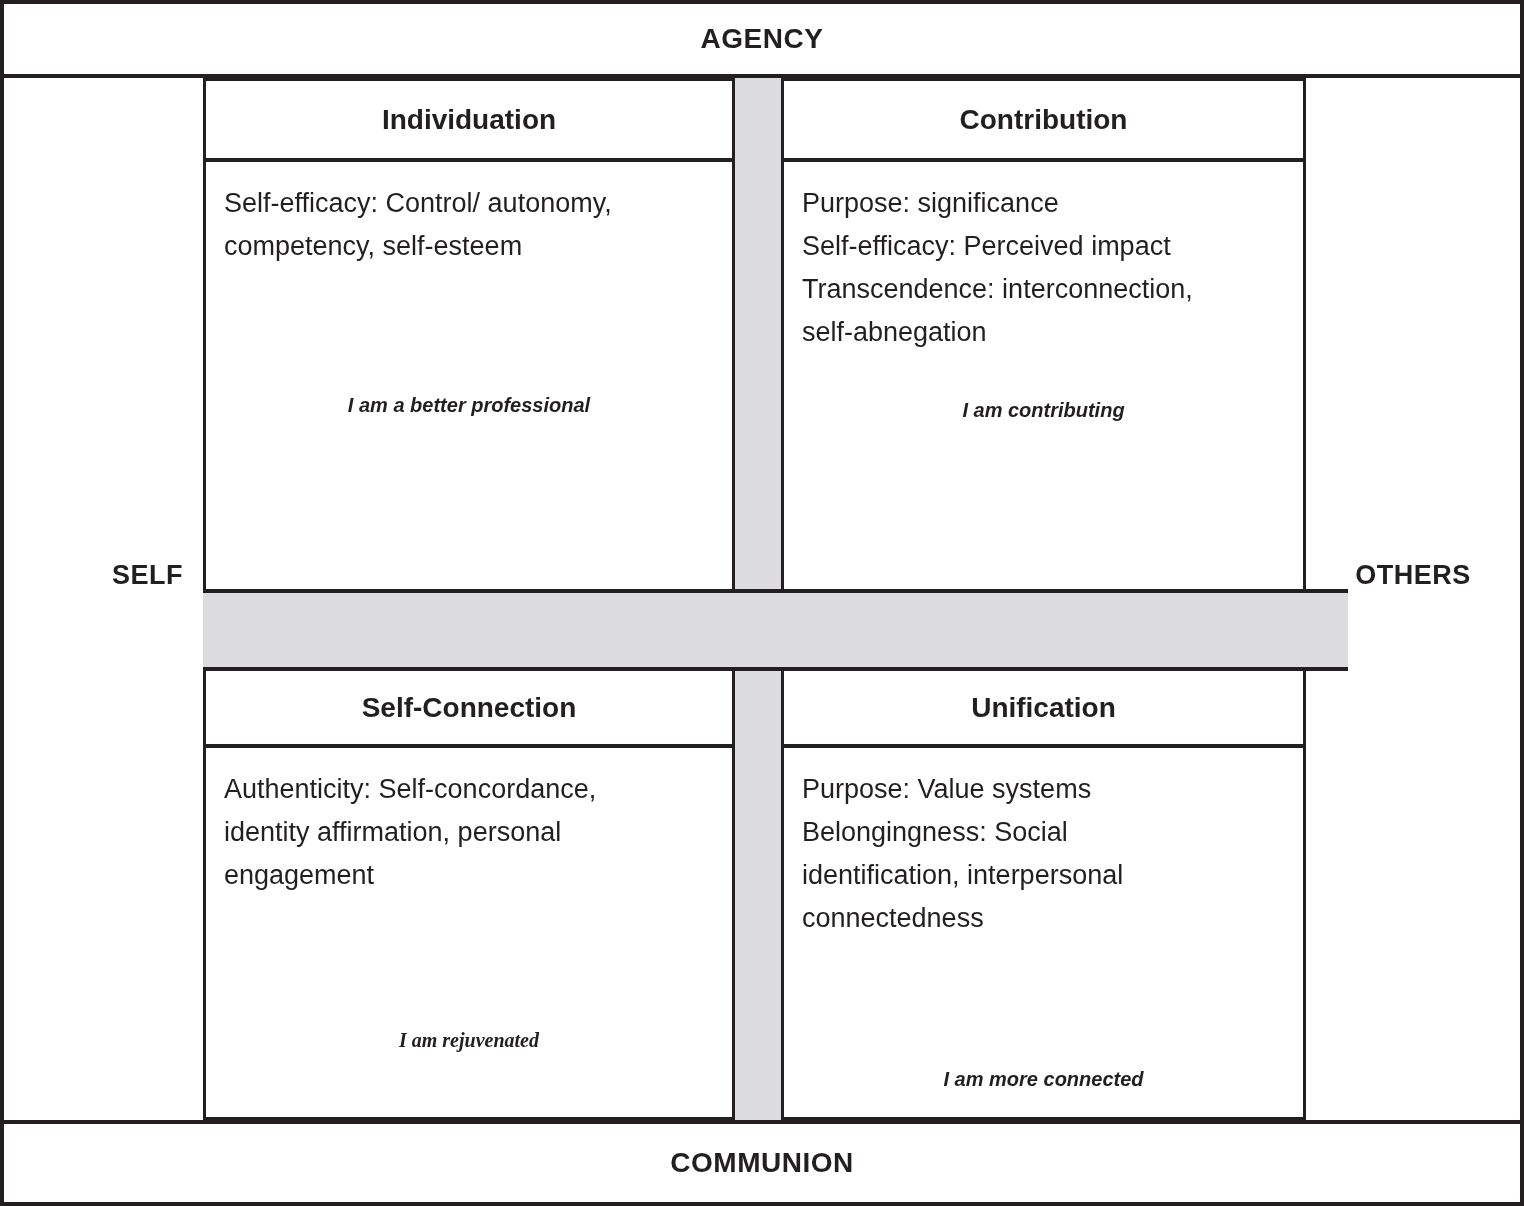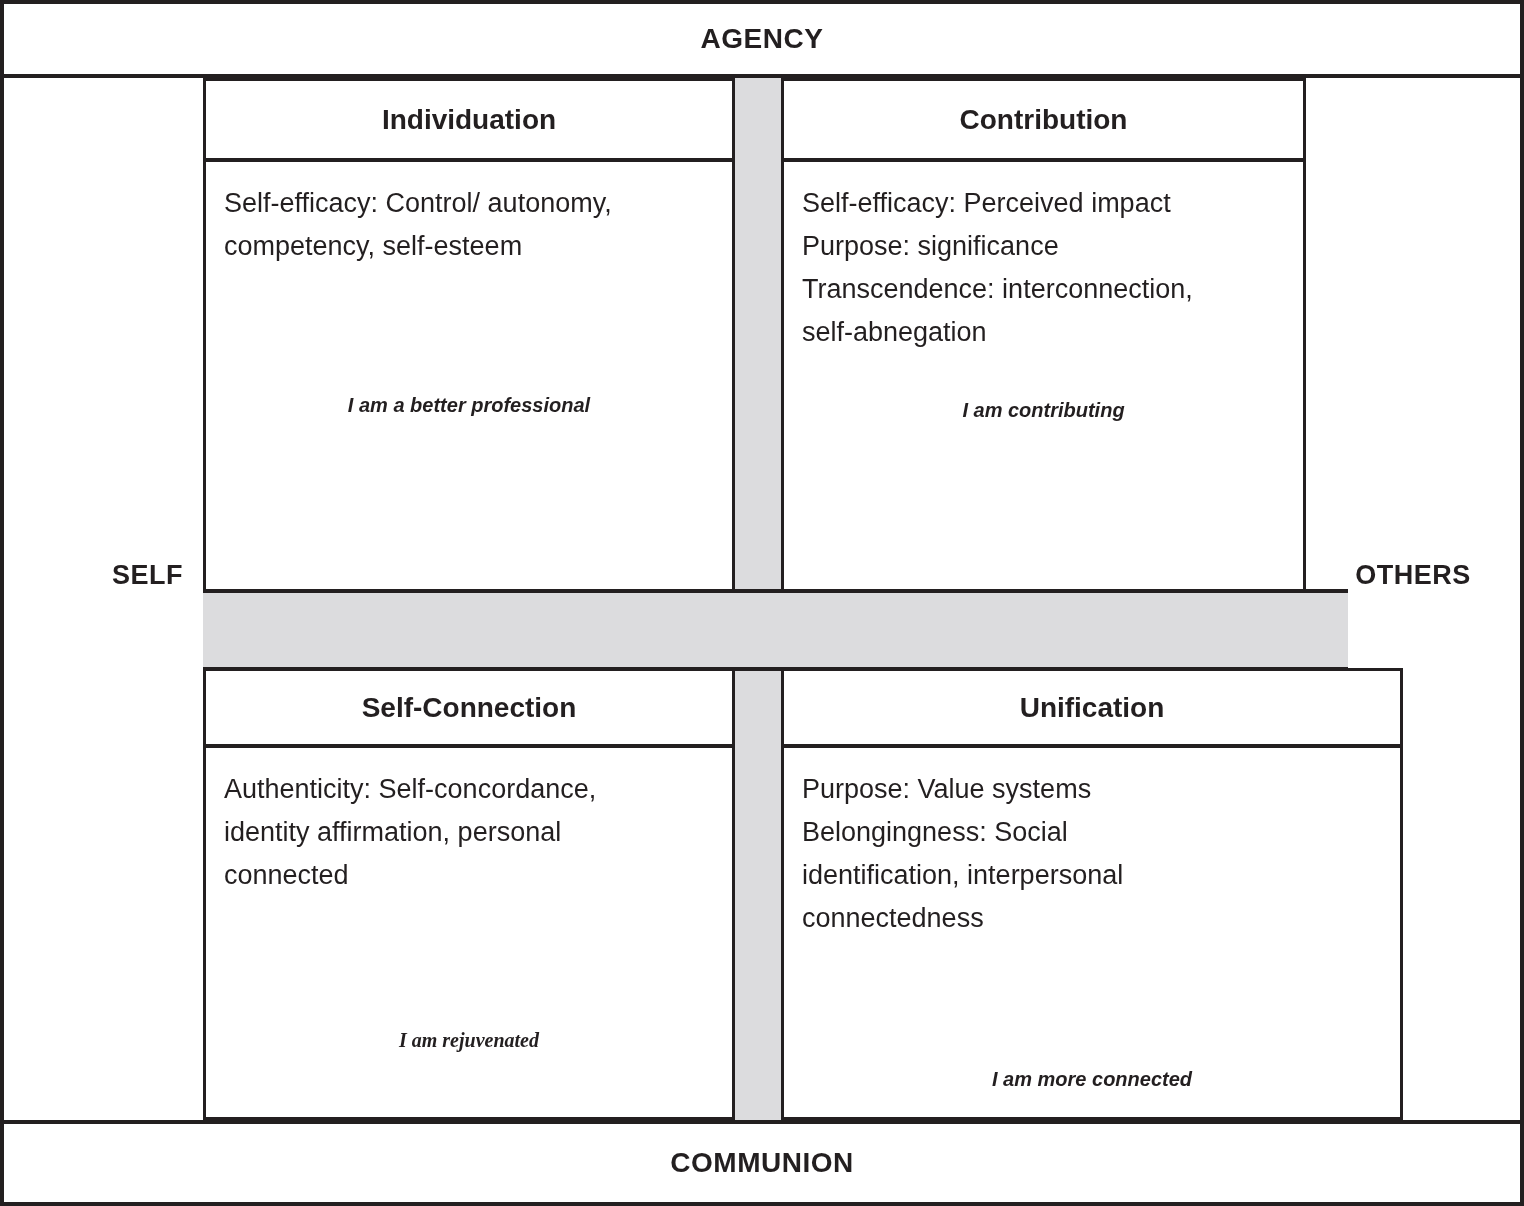--- a/index.html
+++ b/index.html
@@ -90,21 +90,21 @@
   .qbox {
     position: absolute;
     box-sizing: border-box;
     border: 3px solid #231f20;
     background: #ffffff;
     z-index: 1;
   }
   .qbox.tl { left: 0;     top: 0;     width: 532px; height: 514px; }
   .qbox.tr { left: 578px; top: 0;     width: 525px; height: 514px; }
   .qbox.bl { left: 0;     top: 590px; width: 532px; height: 452px; }
-  .qbox.br { left: 578px; top: 590px; width: 622px; height: 452px; }
+  .qbox.br { left: 578px; top: 590px; width: 525px; height: 452px; }
 
   .q-title {
     box-sizing: border-box;
     border-bottom: 4px solid #231f20;
     display: flex;
     align-items: center;
     justify-content: center;
     font-weight: bold;
     font-size: 28px;
   }
@@ -152,36 +152,36 @@
         <div>competency, self-esteem</div>
       </div>
       <div class="q-stmt">
         <div>I am a better professional</div>
       </div>
     </div>
 
     <div class="qbox tr">
       <div class="q-title">Contribution</div>
       <div class="q-body">
+        <div>Purpose: significance</div>
         <div>Self-efficacy: Perceived impact</div>
-        <div>Purpose: significance</div>
         <div>Transcendence: interconnection,</div>
         <div>self-abnegation</div>
       </div>
       <div class="q-stmt">
         <div>I am contributing</div>
       </div>
     </div>
 
     <div class="qbox bl">
       <div class="q-title">Self-Connection</div>
       <div class="q-body">
         <div>Authenticity: Self-concordance,</div>
         <div>identity affirmation, personal</div>
-        <div>connected</div>
+        <div>engagement</div>
       </div>
       <div class="q-stmt">
         <div>I am rejuvenated</div>
       </div>
     </div>
 
     <div class="qbox br">
       <div class="q-title">Unification</div>
       <div class="q-body">
         <div>Purpose: Value systems</div>

